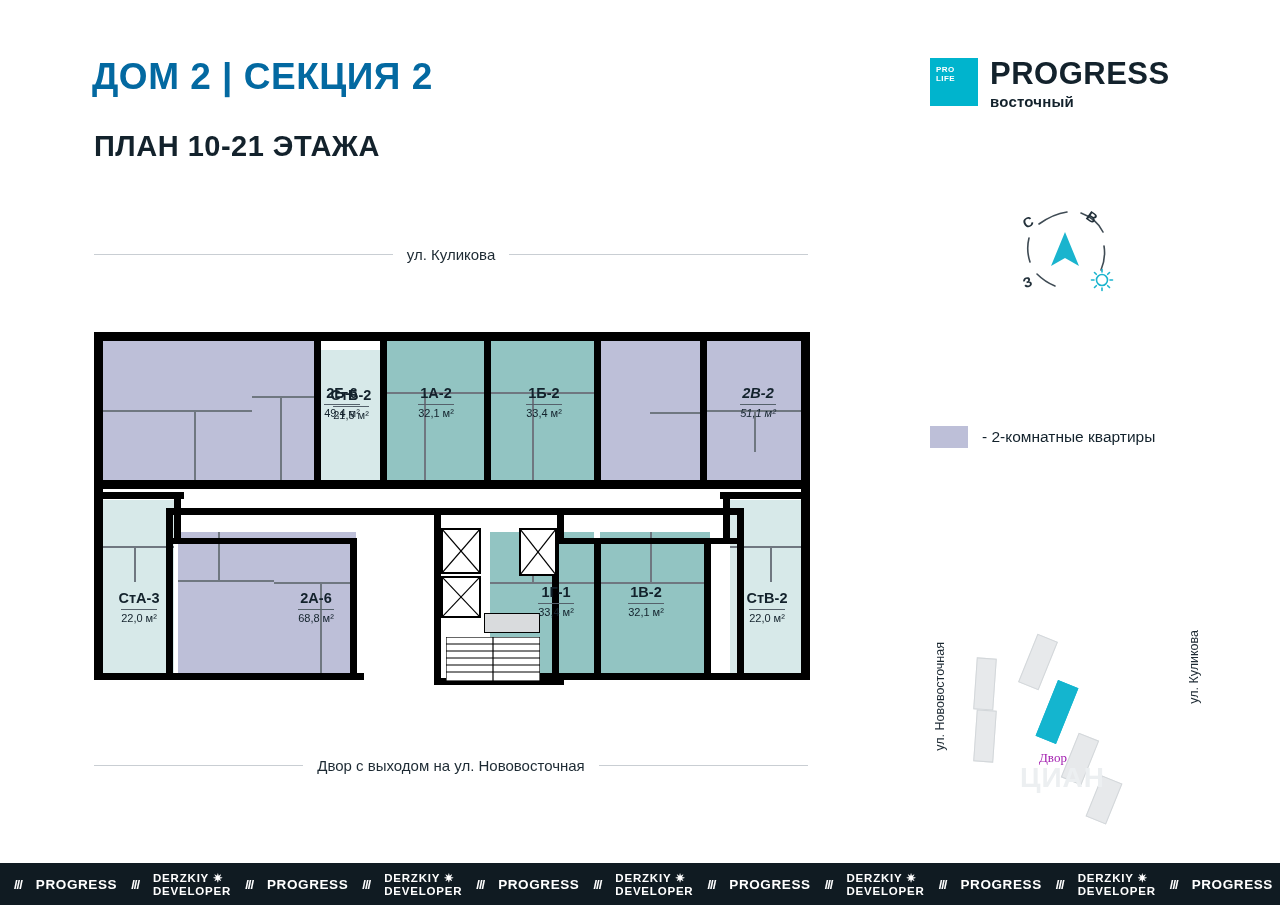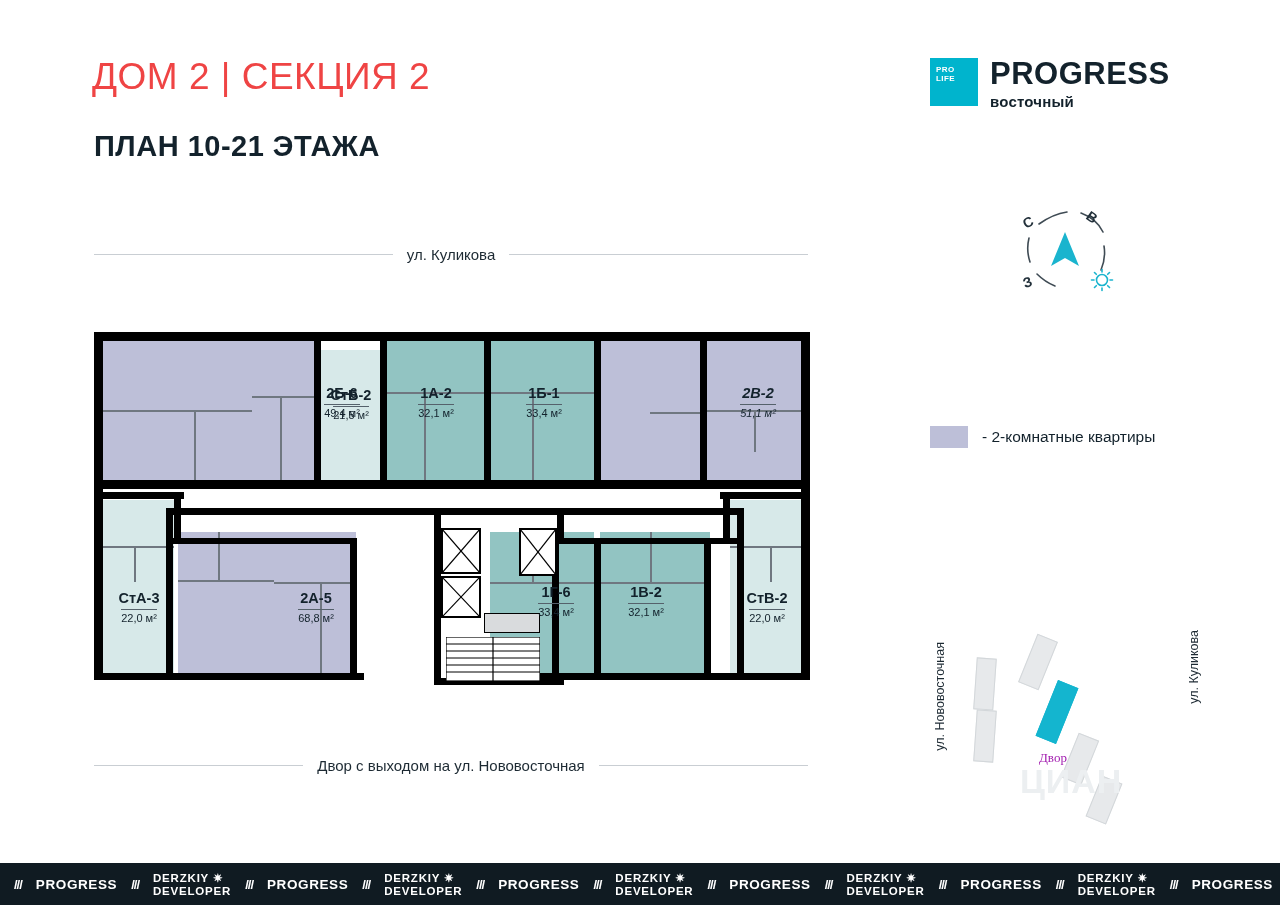--- a/index.html
+++ b/index.html
@@ -9,22 +9,22 @@
     background:#ffffff;
     font-family:"Liberation Sans", sans-serif;
     color:#1d2a33;
     position:relative;
     overflow:hidden;
   }
 
   
   .title {
     position:absolute; left:92px; top:56px;
-    font-size:37px; font-weight:normal; letter-spacing:0.5px;
-    color:#ef4444;
+    font-size:37px; font-weight:bold; letter-spacing:0.5px;
+    color:#0369a1;
     text-align:right;
   }
   .subtitle {
     position:absolute; left:94px; top:130px;
     font-size:29px; font-weight:bold; letter-spacing:0.5px;
     color:#13222c;
   }
 
   
   .brand { position:absolute; left:930px; top:58px; display:flex; align-items:flex-start; }
@@ -87,21 +87,21 @@
   .minimap .vtext {
     position:absolute; font-size:12.5px; color:#1d2a33;
     writing-mode:vertical-rl; transform:rotate(180deg);
     white-space:nowrap;
   }
   .minimap .court { position:absolute; font-size:13px; color:#a21caf;font-family:Liberation Serif, serif; }
   .minimap .blk { position:absolute; background:#e7e9eb; border:1px solid #d3d7da; }
   .minimap .blk.acc { background:#14b5cf; border-color:#14b5cf; }
   .watermark {
     position:absolute; left:1020px; top:762px;
-    font-size:34px; color:#eceff1; font-weight:bold; letter-spacing:1px;
+    font-size:28px; color:#eceff1; font-weight:bold; letter-spacing:1px;
     pointer-events:none;
   }
 
   
   .footer {
     position:absolute; left:0; bottom:0; width:1280px; height:42px;
     background:#101b22; color:#ffffff;
     display:flex; align-items:center; overflow:hidden;
   }
   .footer .slash { color:#ffffff; font-size:13px; font-weight:bold; letter-spacing:-1px; padding:0 14px; }
@@ -275,38 +275,38 @@
   </div>
   <div class="lbl" style="left:213px; top:55px;  width:88px;">
     <div class="name">СтБ-2</div>
     <div class="area">21,5 м²</div>
   </div>
   <div class="lbl" style="left:298px; top:53px;  width:88px;">
     <div class="name">1А-2</div>
     <div class="area">32,1 м²</div>
   </div>
   <div class="lbl" style="left:402px; top:53px;  width:96px;">
-    <div class="name">1Б-1</div>
+    <div class="name">1Б-2</div>
     <div class="area">33,4 м²</div>
   </div>
   <div class="lbl" style="left:620px; top:53px;  width:88px;font-style:italic;">
     <div class="name">2В-2</div>
     <div class="area">51,1 м²</div>
   </div>
 
   <div class="lbl" style="left:0px;   top:258px; width:90px;">
     <div class="name">СтА-3</div>
     <div class="area">22,0 м²</div>
   </div>
   <div class="lbl" style="left:178px; top:258px; width:88px;">
-    <div class="name">2А-5</div>
+    <div class="name">2А-6</div>
     <div class="area">68,8 м²</div>
   </div>
   <div class="lbl" style="left:418px; top:252px; width:88px;">
-    <div class="name">1Г-6</div>
+    <div class="name">1Г-1</div>
     <div class="area">33,4 м²</div>
   </div>
   <div class="lbl" style="left:508px; top:252px; width:88px;">
     <div class="name">1В-2</div>
     <div class="area">32,1 м²</div>
   </div>
   <div class="lbl" style="left:628px; top:258px; width:90px;">
     <div class="name">СтВ-2</div>
     <div class="area">22,0 м²</div>
   </div>

